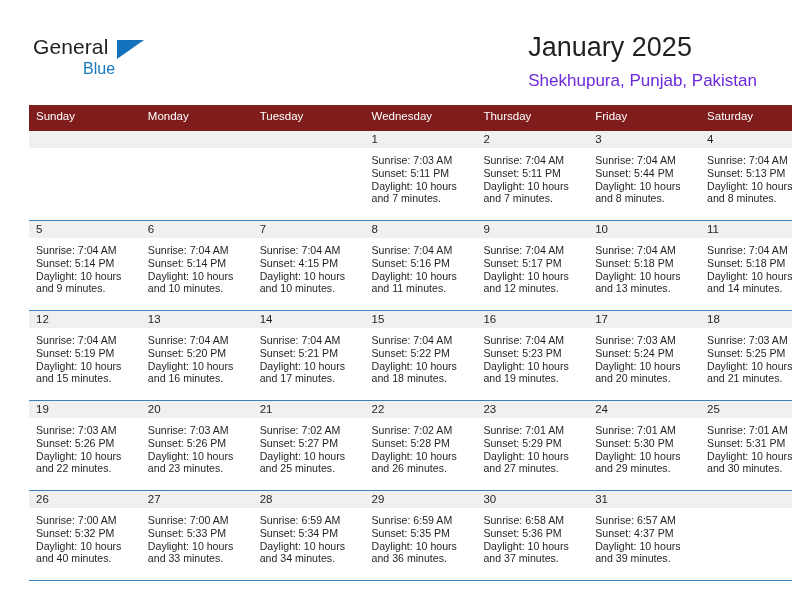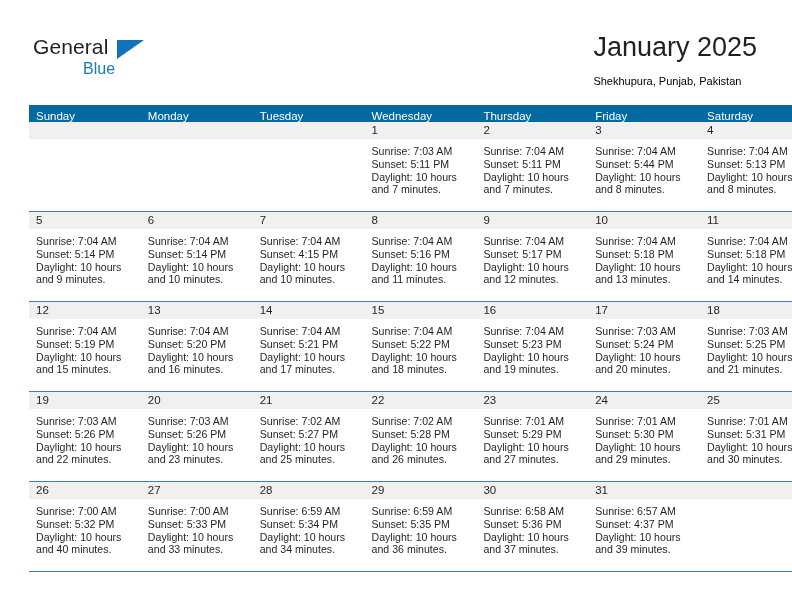--- a/index.html
+++ b/index.html
@@ -70,43 +70,43 @@
     text-align: left;
     margin-left: 34px;
   }
   .month-title {
     font-size: 27px;
     color: #231f20;
     line-height: 34px;
     white-space: nowrap;
   }
   .location {
-    font-size: 11px;
-    color: #000000;
+    font-size: 17px;
+    color: #6d28d9;
     line-height: 22px;
     margin-top: 6px;
     white-space: nowrap;
   }
 
   
   .calendar {
     position: absolute;
     left: 29px;
     top: 105px;
     width: 734px;
     border-collapse: collapse;
     table-layout: fixed;
   }
   .calendar th {
-    background: #0369a1;
+    background: #7f1d1d;
     color: #ffffff;
     font-size: 11.5px;
     font-weight: normal;
     text-align: left;
-    padding: 5px 0 0 7px;
+    padding: 5px 0 9px 7px;
     height: 12px;
     line-height: 12px;
     border: none;
     width: 104.85px;
   }
   .calendar td {
     vertical-align: top;
     padding: 0;
     border: none;
     border-bottom: 1px solid #3d7fbf;

